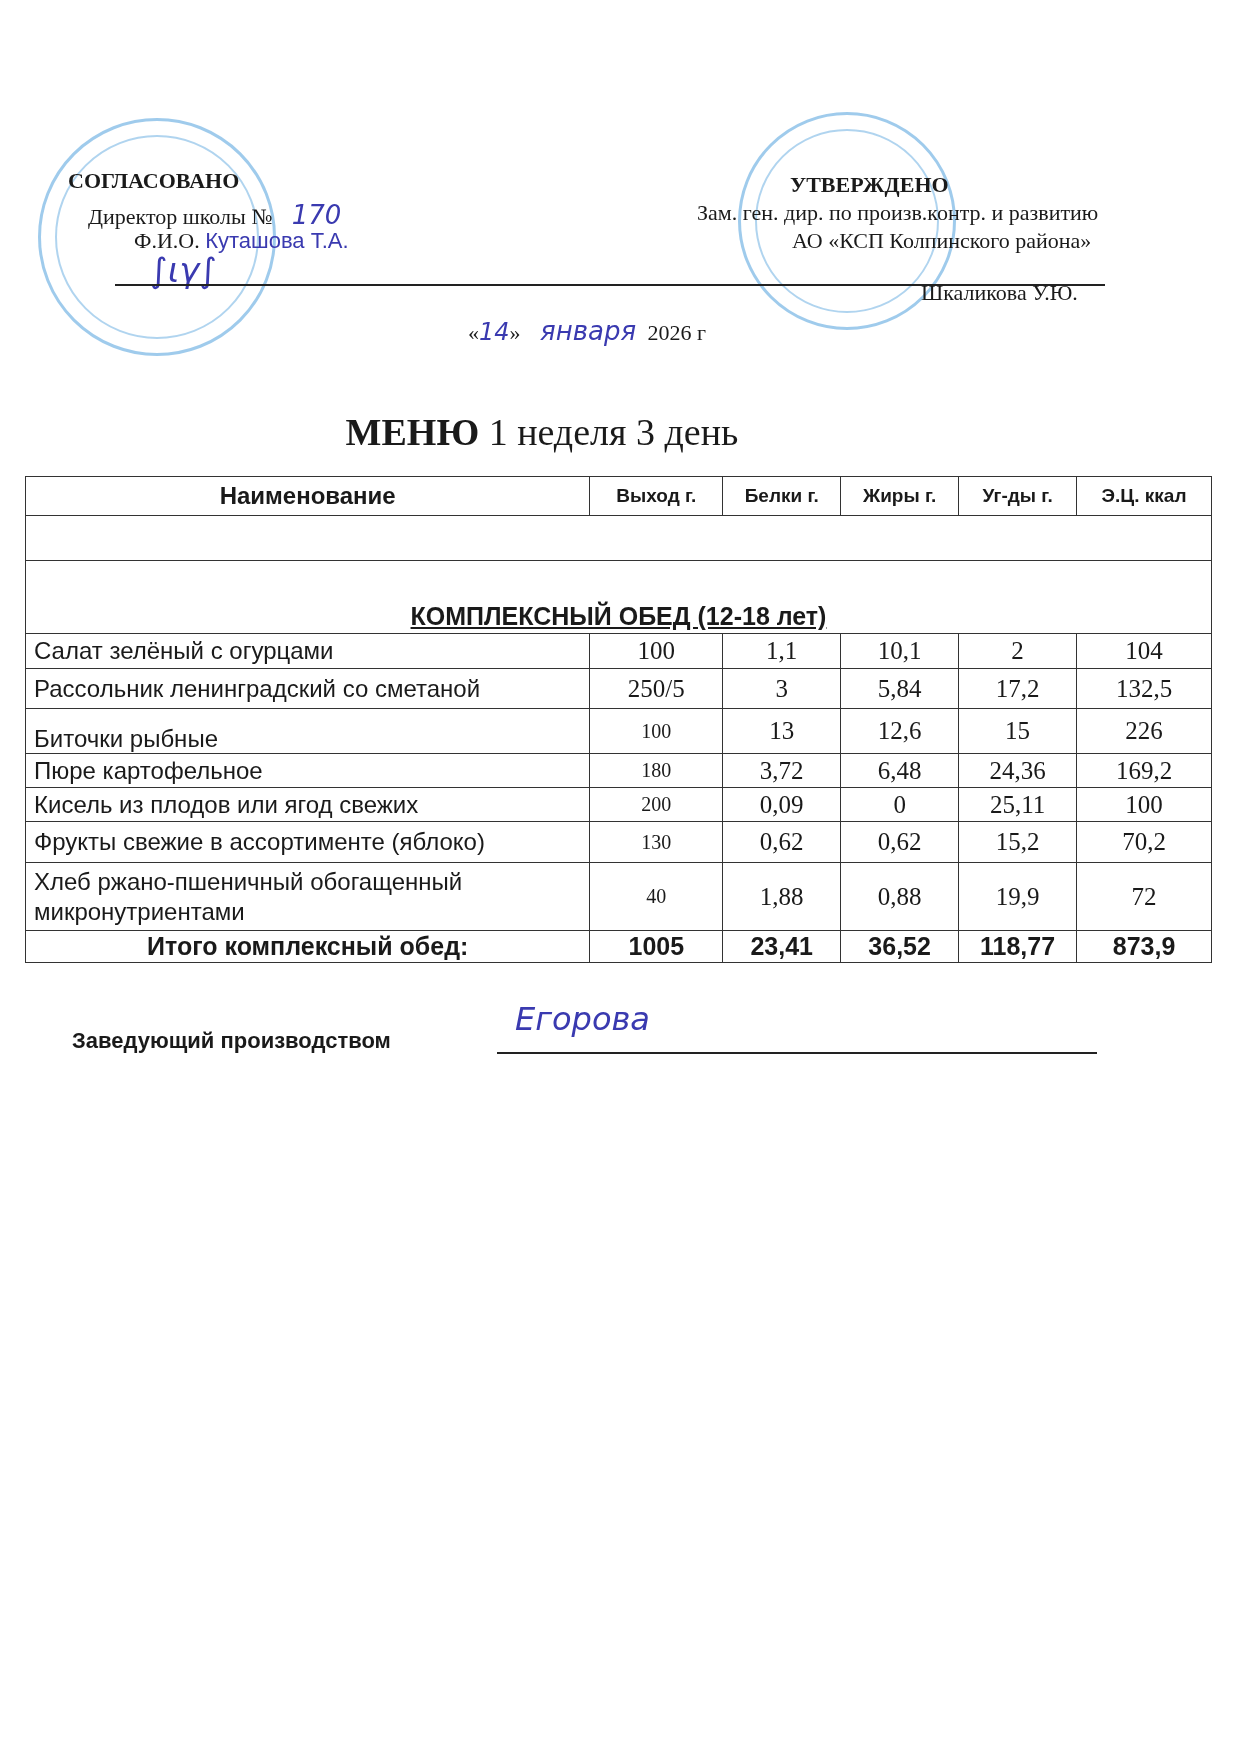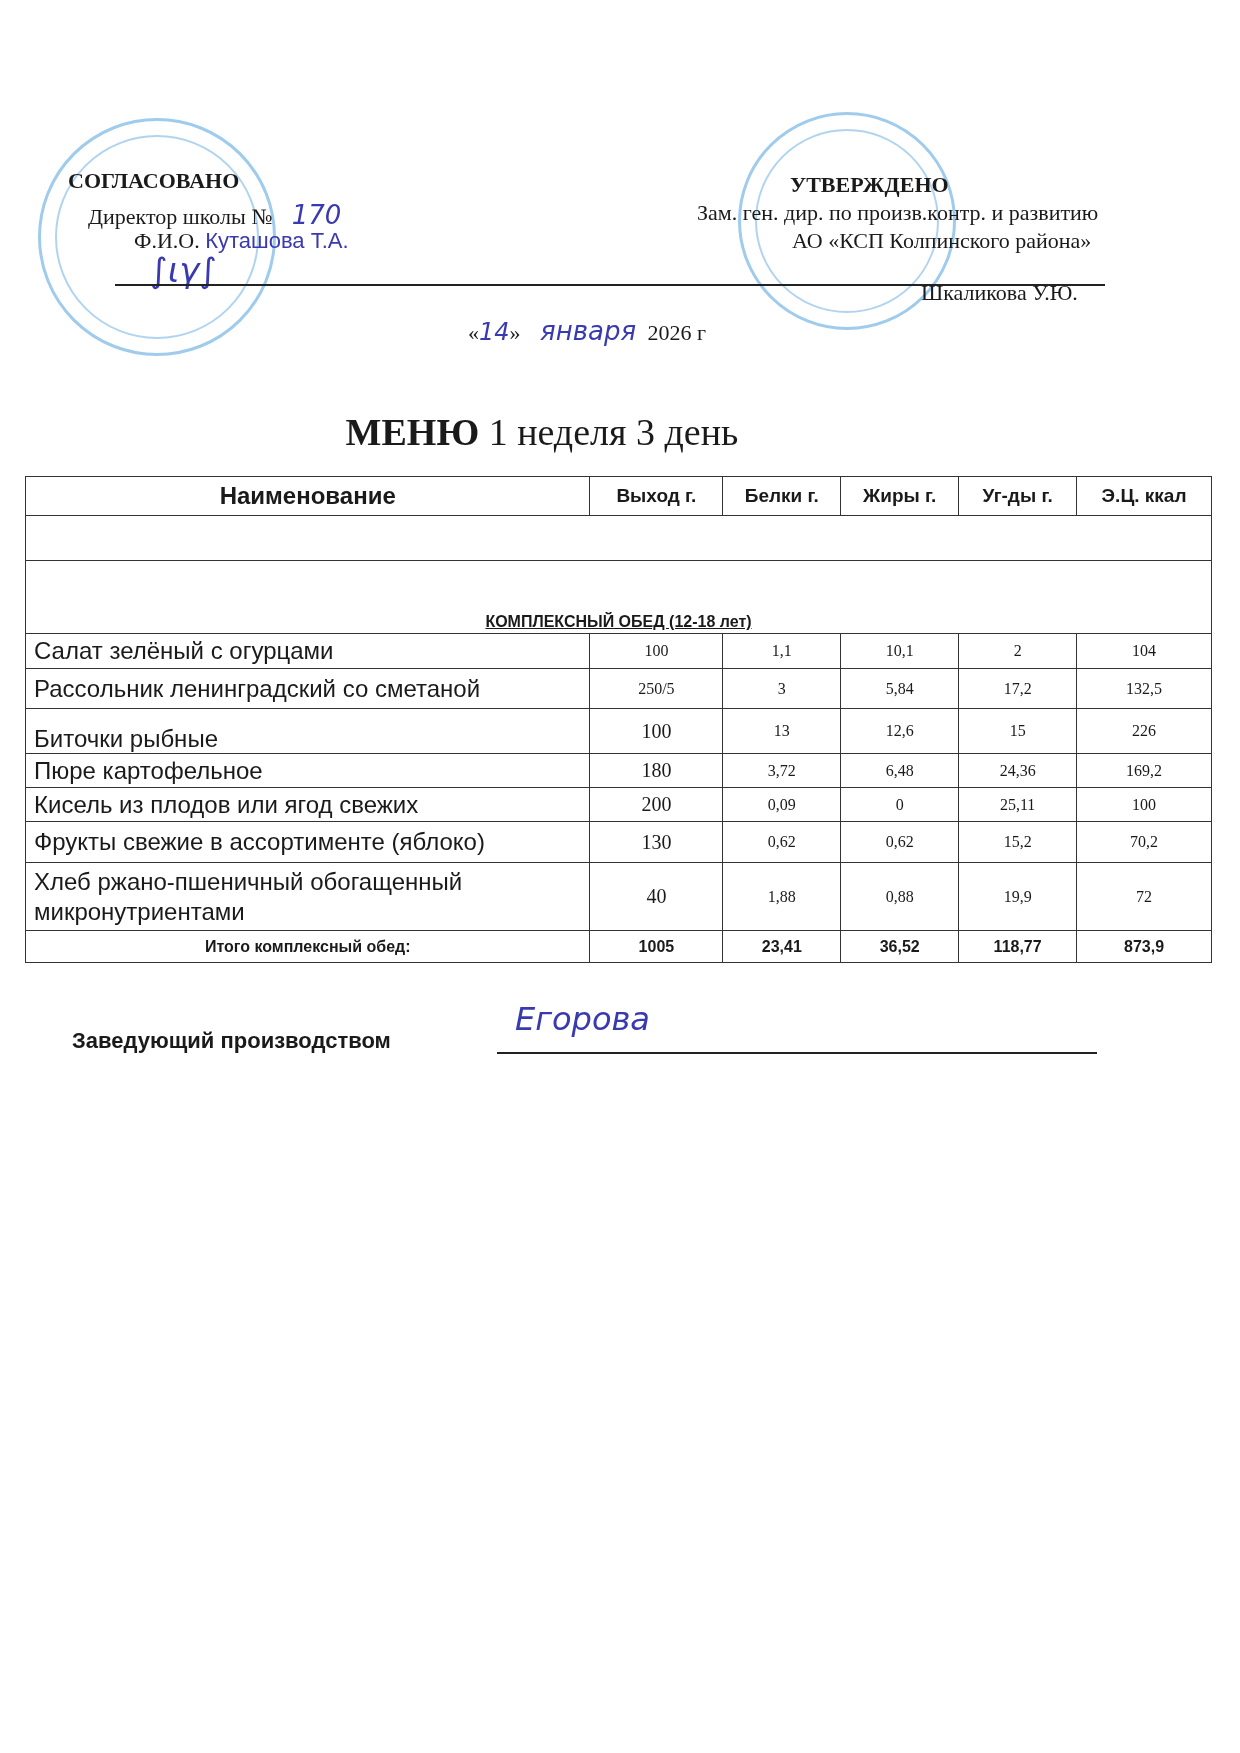--- a/index.html
+++ b/index.html
@@ -4,21 +4,21 @@
 <style>
   html, body { margin:0; padding:0; background:#ffffff; }
   body { width:1240px; height:1753px; position:relative; overflow:hidden; font-family:"Liberation Serif", serif; color:#1a1a1a; }
   .abs { position:absolute; }
   .stamp { position:absolute; border-radius:50%; border:3px solid rgba(80,160,220,0.55); }
   .stamp::after { content:""; position:absolute; inset:14px; border-radius:50%; border:2px solid rgba(80,160,220,0.45); }
   .hand { font-family:"DejaVu Sans", sans-serif; font-style:italic; color:#3a3ab0; }
   .bold { font-weight:bold; }
   .sigline { position:absolute; height:2px; background:#222; }
   table.menu { position:absolute; left:25px; top:476px; width:1187px; border-collapse:collapse; }
-  table.menu td, table.menu th { border:1.5px solid #333; padding:0 8px; font-size:16px; }
+  table.menu td, table.menu th { border:1.5px solid #333; padding:0 8px; font-size:25px; }
   table.menu th { font-family:"Liberation Sans", sans-serif; font-weight:bold; font-size:19px; height:38px; }
   table.menu td.num { text-align:center; }
   table.menu td.name { text-align:left; font-family:"Liberation Sans", sans-serif; font-size:24px; }
   table.menu tr.total td { font-weight:bold; font-family:"Liberation Sans", sans-serif; }
   .section { text-align:center; vertical-align:bottom; font-weight:bold; font-family:"Liberation Sans", sans-serif; font-size:24px; text-decoration:underline; padding-bottom:2px !important; }
 </style>
 </head>
 <body>
 
 <div class="stamp" style="left:38px;top:118px;width:232px;height:232px;"></div>

